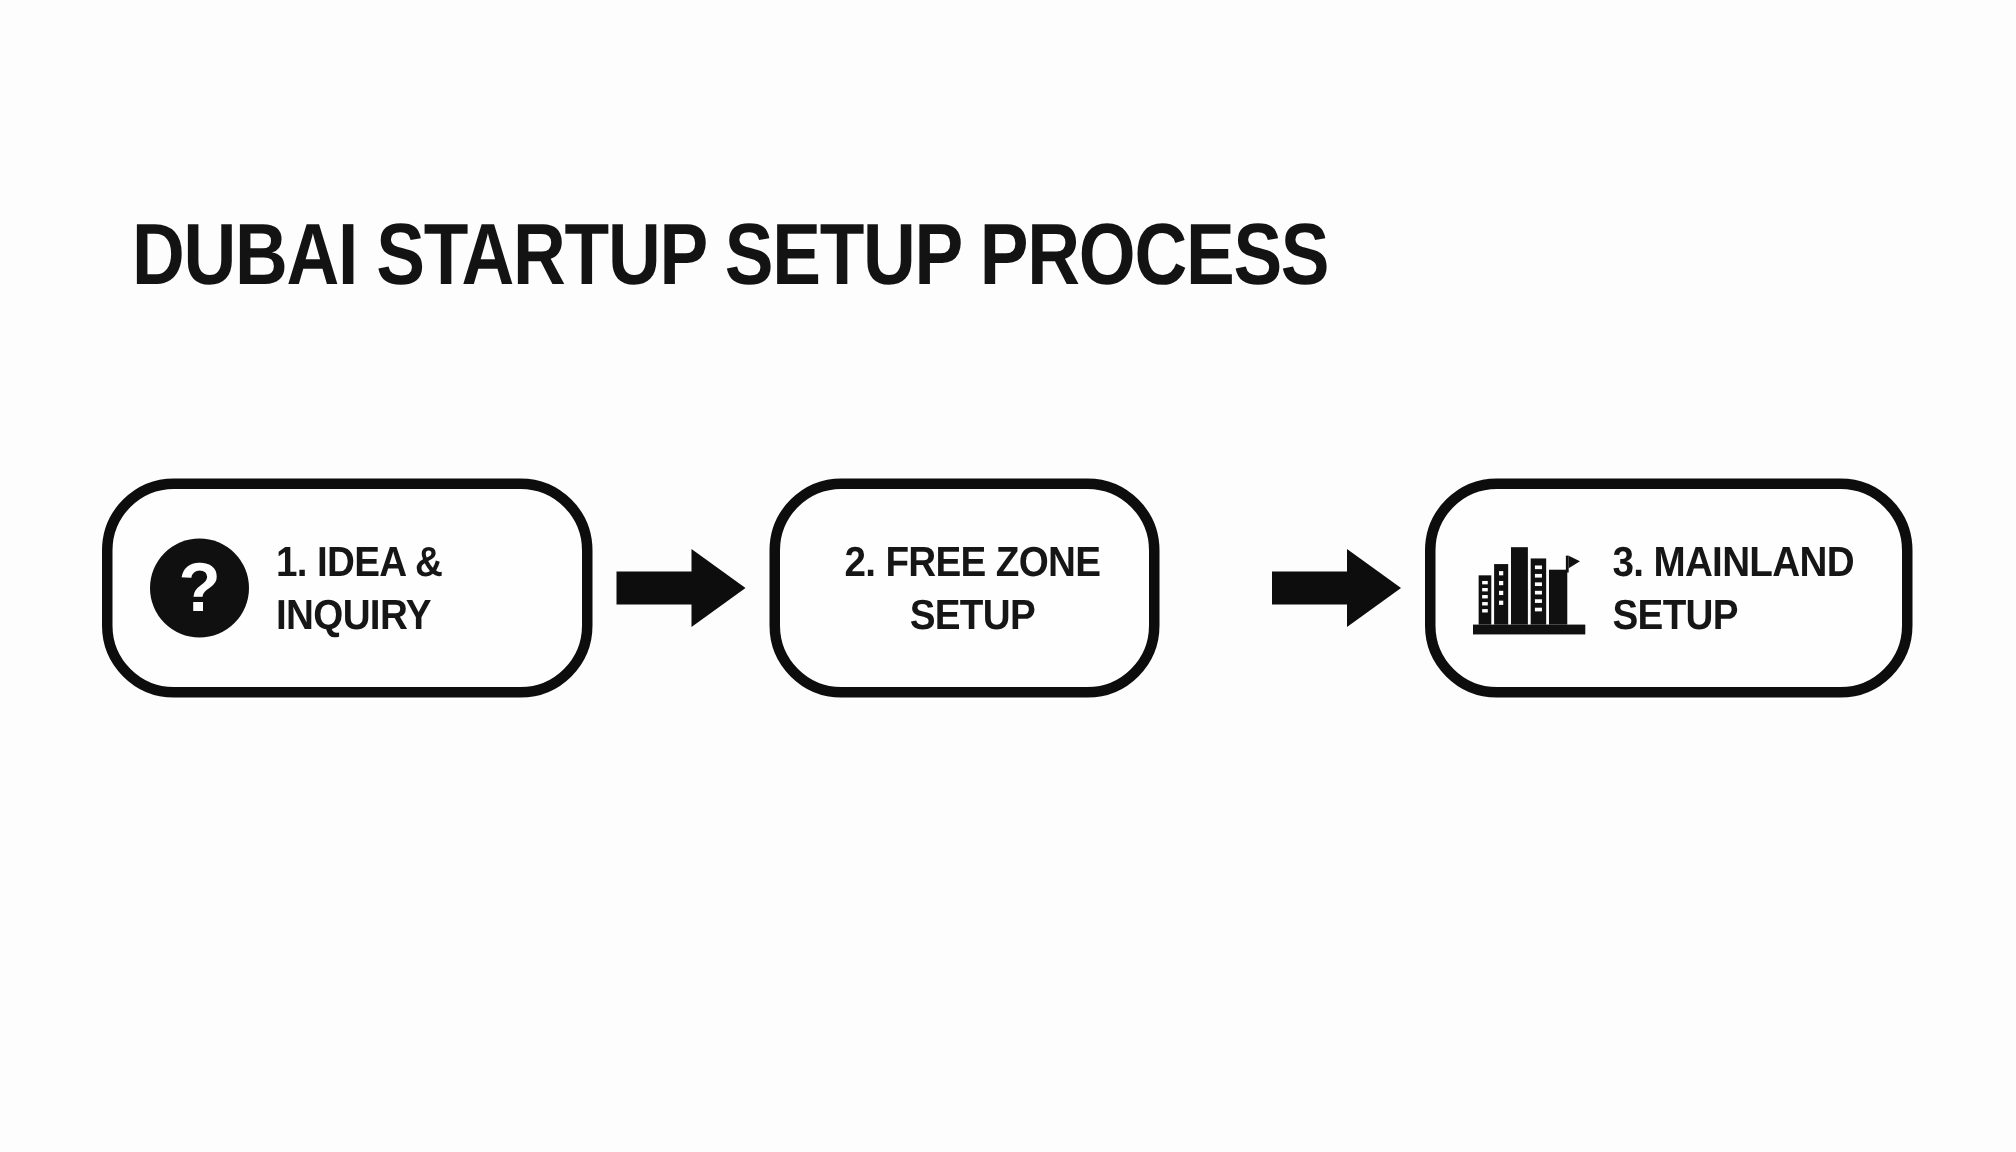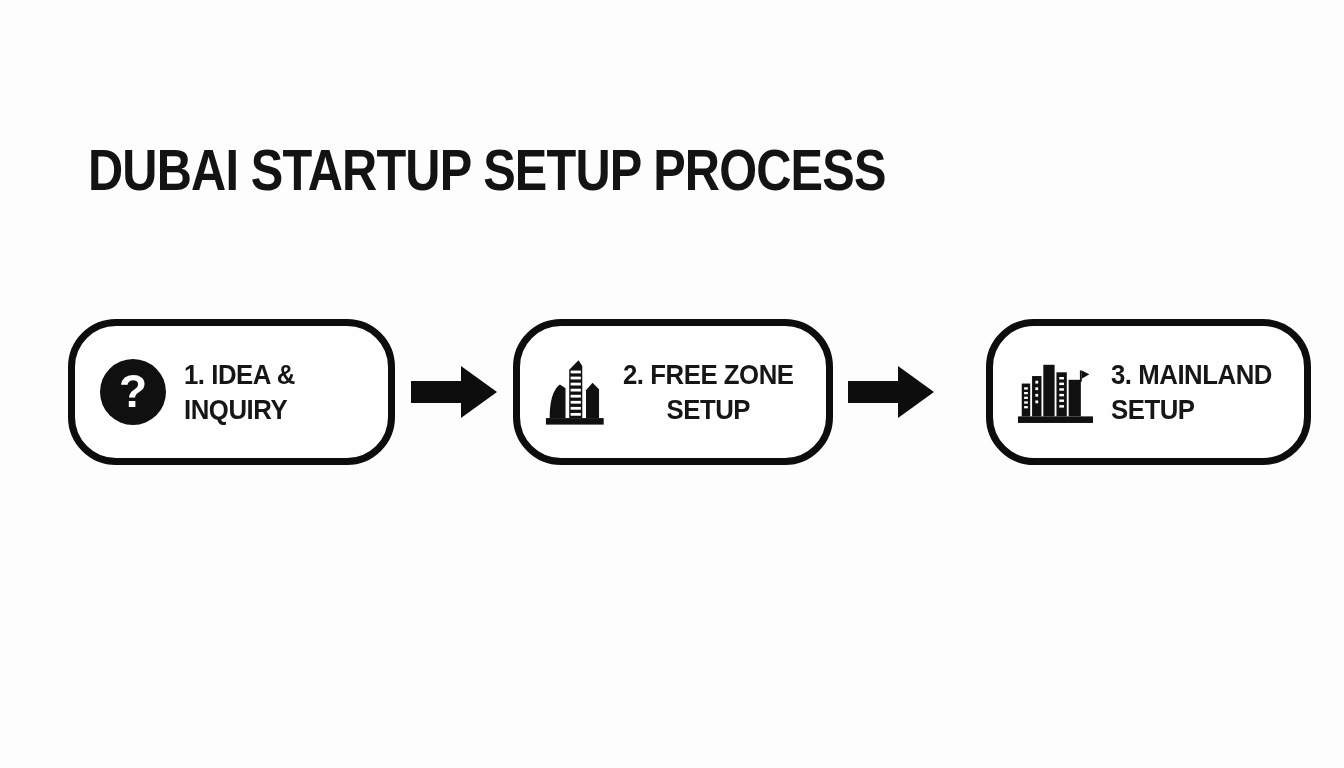--- a/index.html
+++ b/index.html
@@ -31,22 +31,22 @@
     height: 146px;
     background: #fefefe;
     border: 7px solid #0d0d0d;
     border-radius: 48px;
     display: flex;
     align-items: center;
     padding: 0 18px 0 25px;
     gap: 18px;
   }
   .step-box.pos-1 { left: 68px;  width: 327px; }
-  .step-box.pos-2 { left: 513px; width: 320px; }
-  .step-box.pos-3 { left: 950px; width: 325px; margin-left: 36px; }
+  .step-box.pos-2 { left: 513px; width: 260px; }
+  .step-box.pos-3 { left: 950px; width: 325px; }
 
   .step-label {
     font-size: 28px;
     font-weight: 800;
     line-height: 35px;
     letter-spacing: -0.5px;
     color: #161616;
     transform: scaleX(0.92);
     transform-origin: left center;
     white-space: nowrap;

